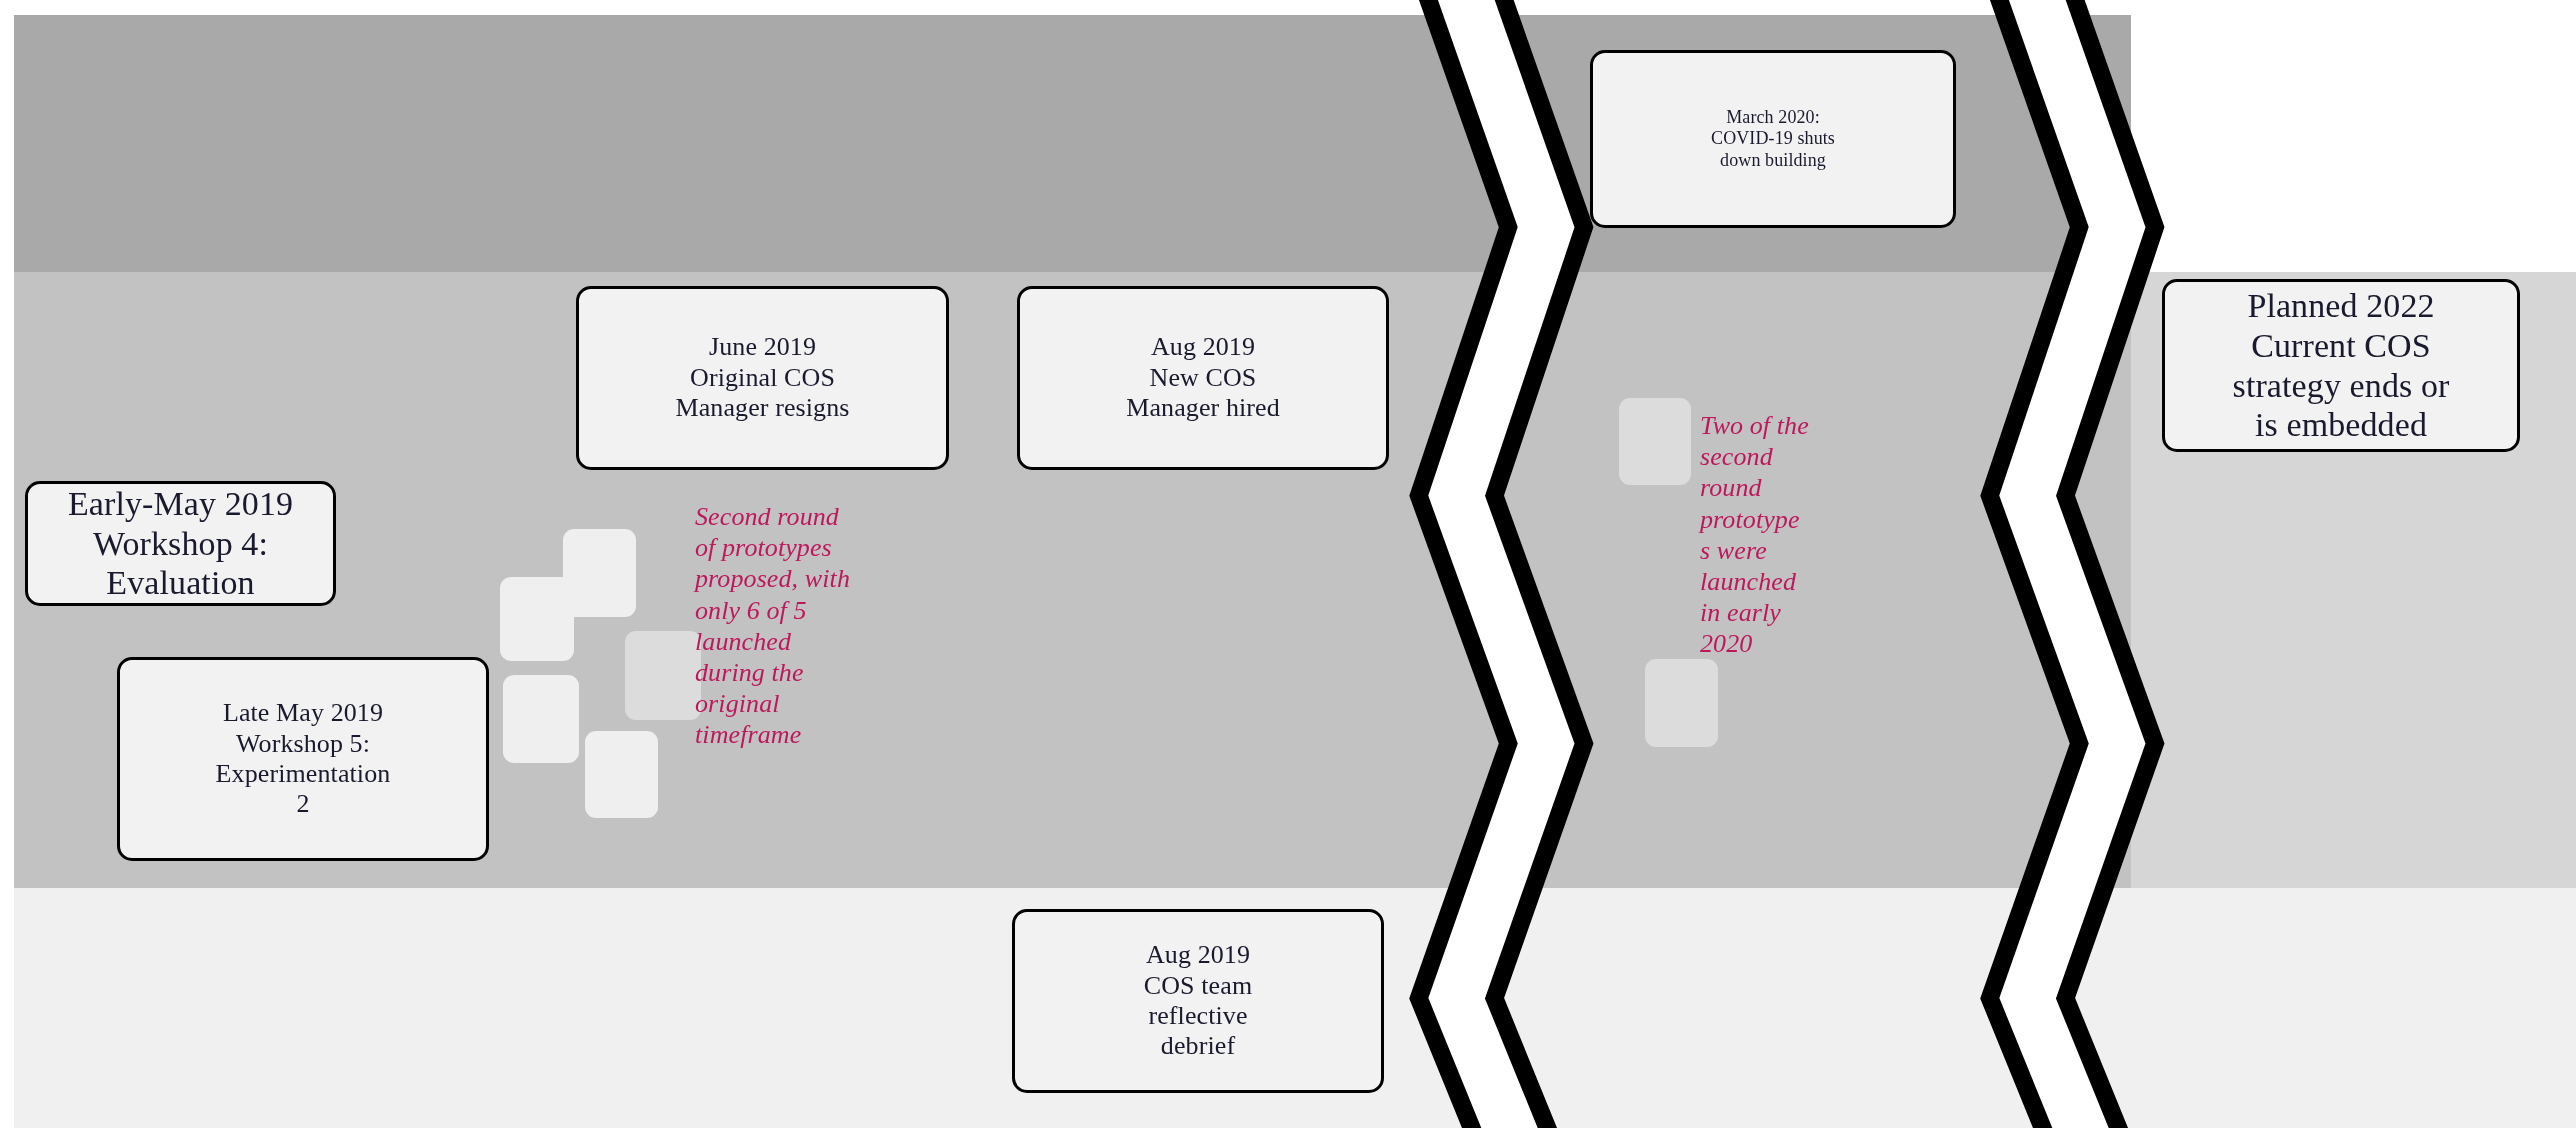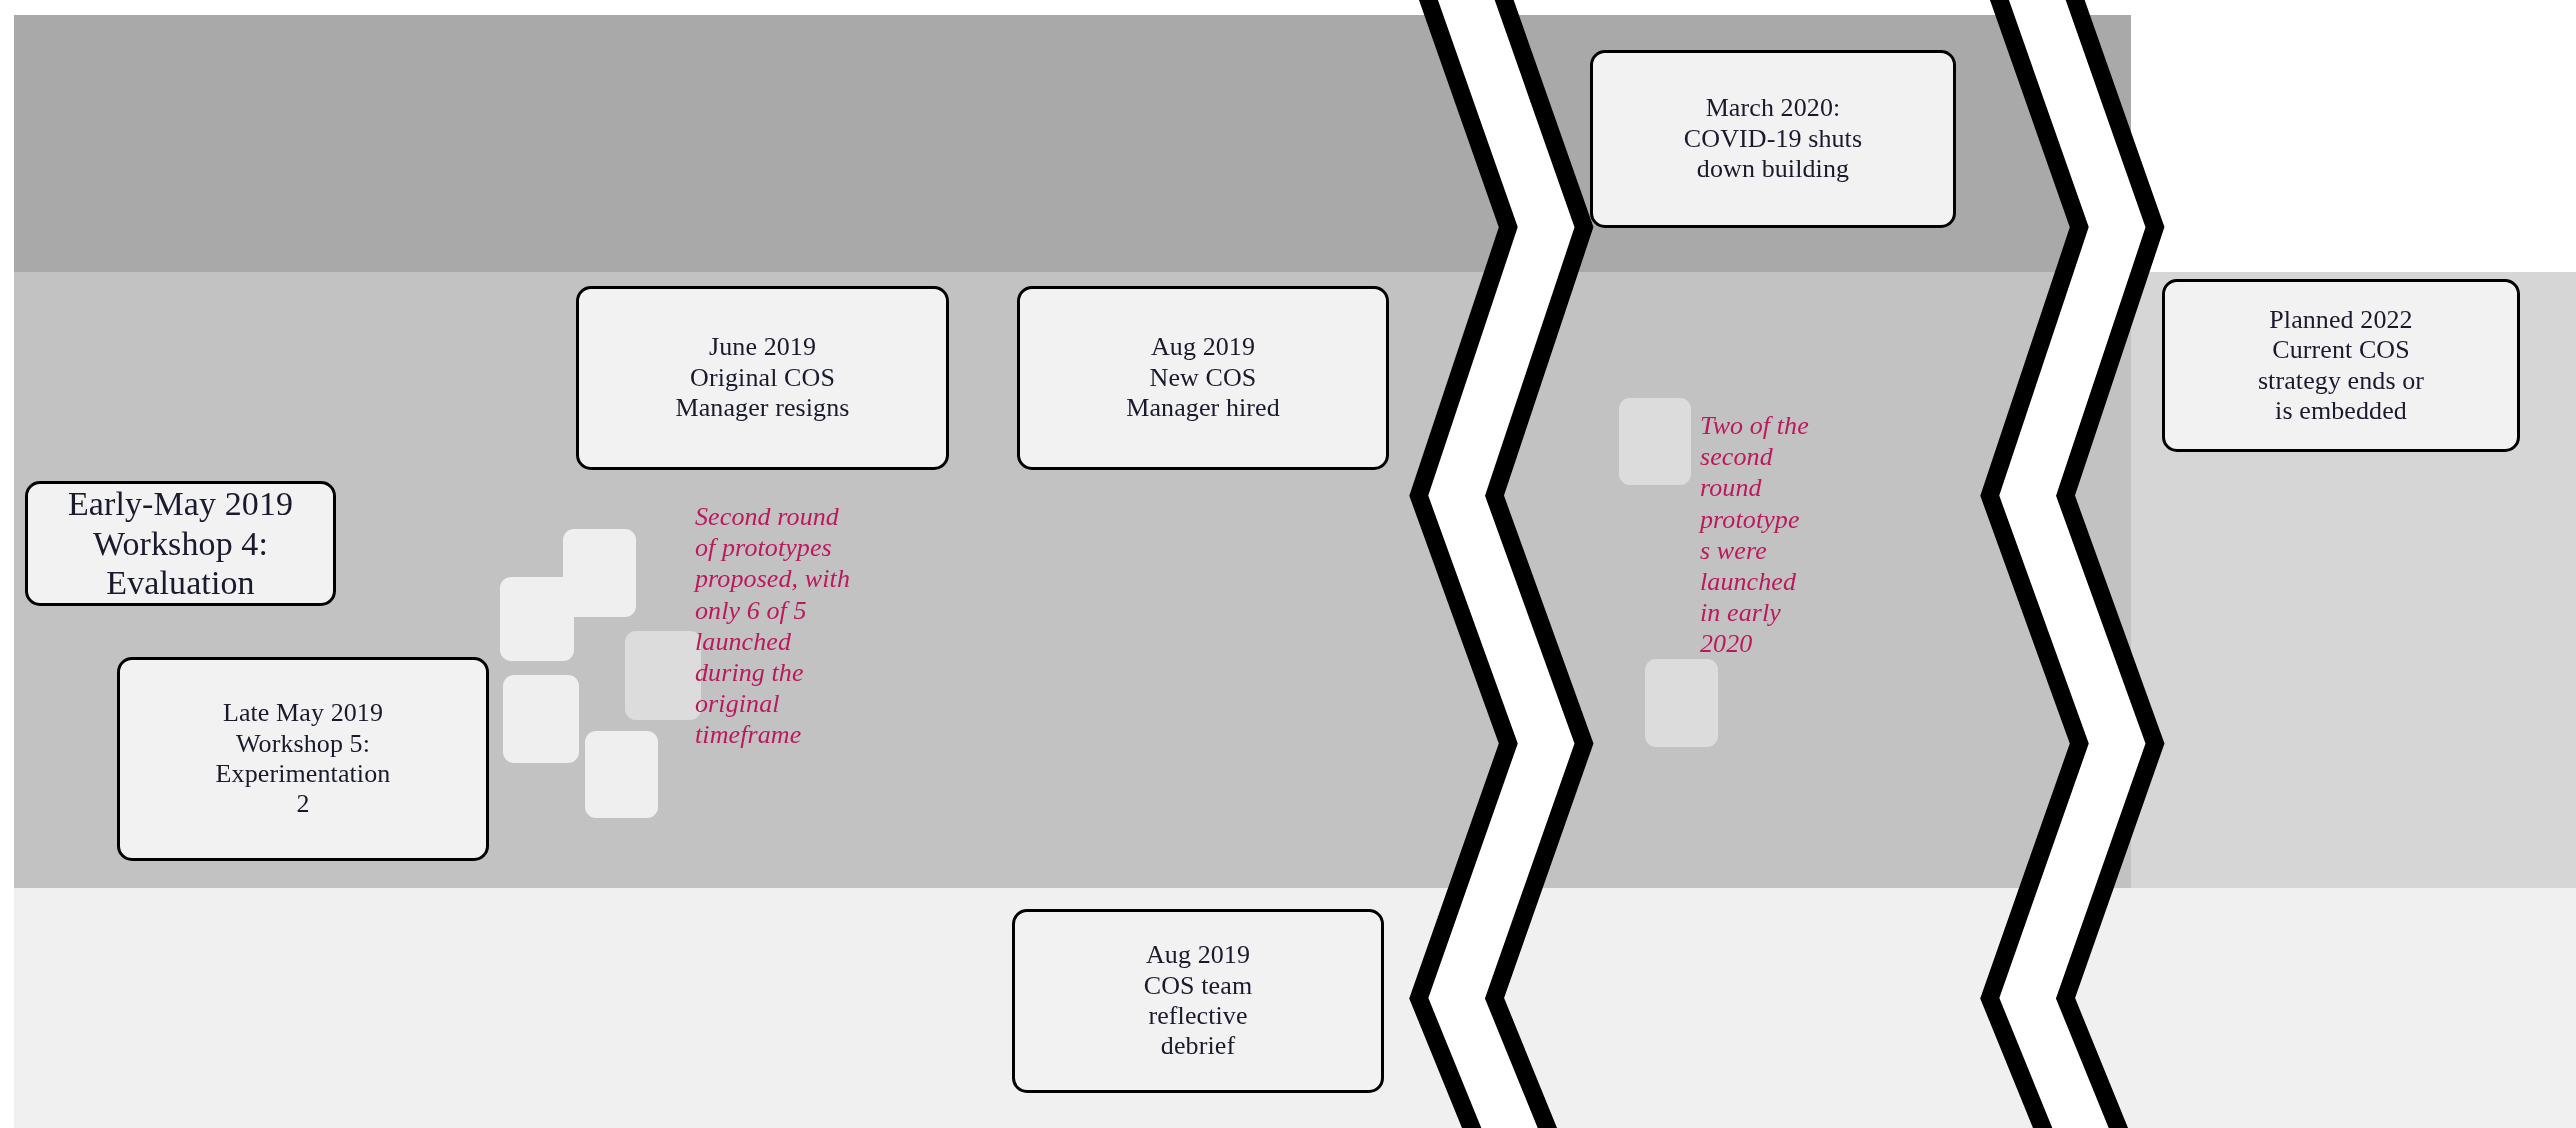--- a/index.html
+++ b/index.html
@@ -39,22 +39,22 @@
     font-family:"Liberation Serif", serif;
     line-height:1.17;
     letter-spacing:0.1px;
     white-space:pre-line;
     padding:4.1px 8.3px;
   }
   #box-w4  {left:25px;   top:481px;  width:311px; height:125px; font-size:34px;}
   #box-w5  {left:117px;  top:657px;  width:372px; height:204px; font-size:26px;}
   #box-jun {left:576px;  top:286px;  width:373px; height:184px; font-size:26px;}
   #box-aug {left:1017px; top:286px;  width:372px; height:184px; font-size:26px;}
-  #box-cov {left:1590px; top:50px;   width:366px; height:178px; font-size:26px;}
-  #box-pl  {left:2162px; top:279px;  width:358px; height:173px; font-size:26px;}
+  #box-cov {left:1590px; top:50px;   width:366px; height:178px; font-size:18px;}
+  #box-pl  {left:2162px; top:279px;  width:358px; height:173px; font-size:34px;}
   #box-deb {left:1012px; top:909px; width:372px; height:184px; font-size:26px;}
 
   
   .freetext{
     position:absolute;
     text-align:left;
     color:#be185d;
     font-family:"Liberation Serif", serif;
     line-height:1.20;
     white-space:pre-line;

